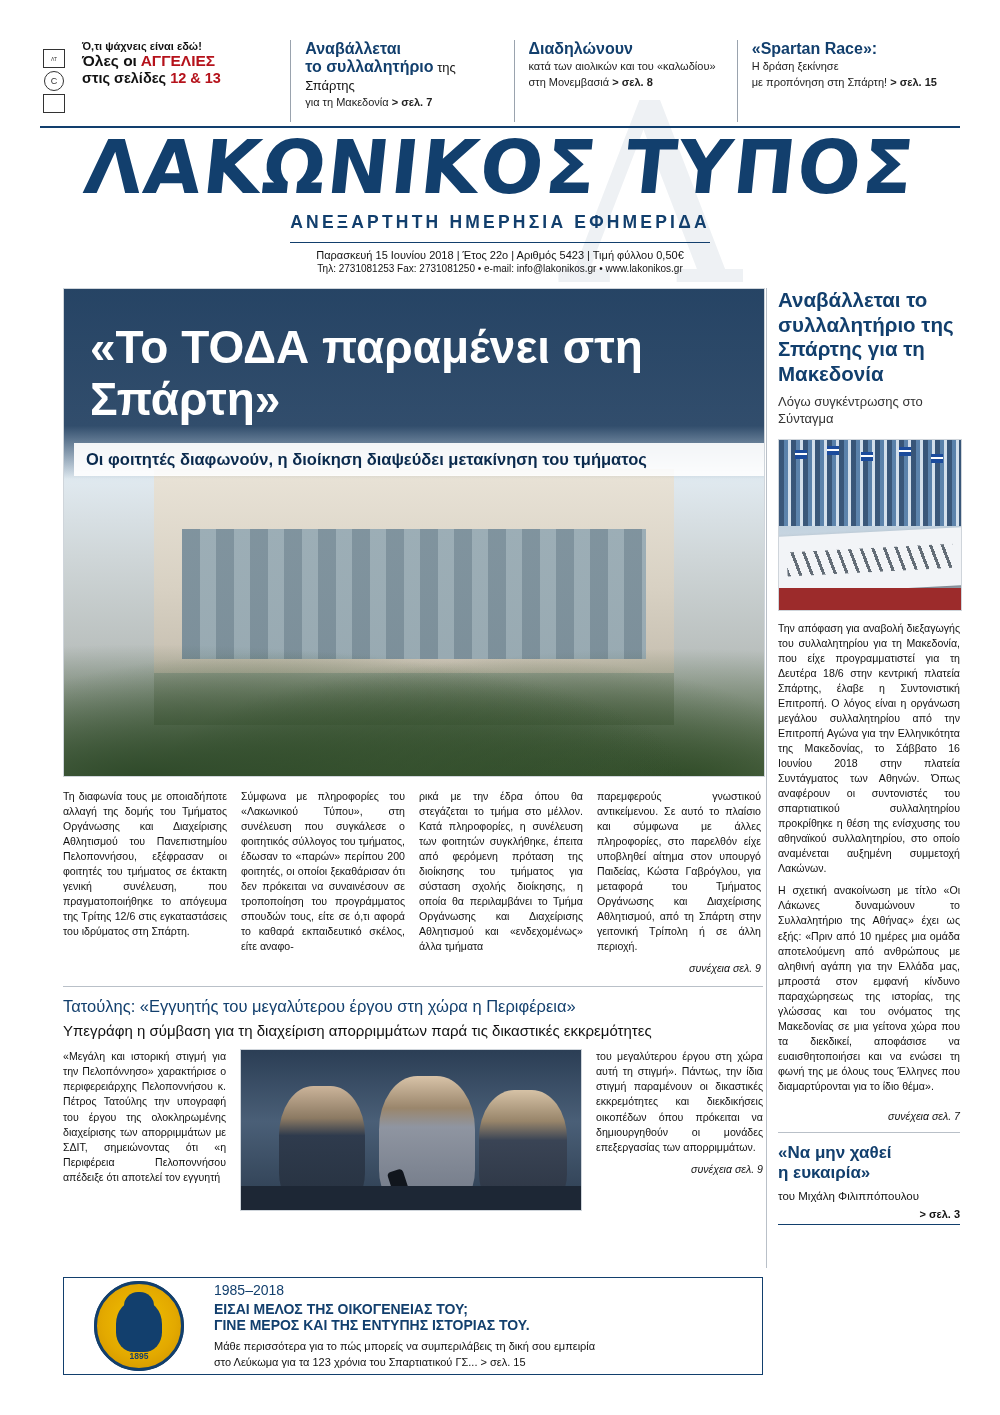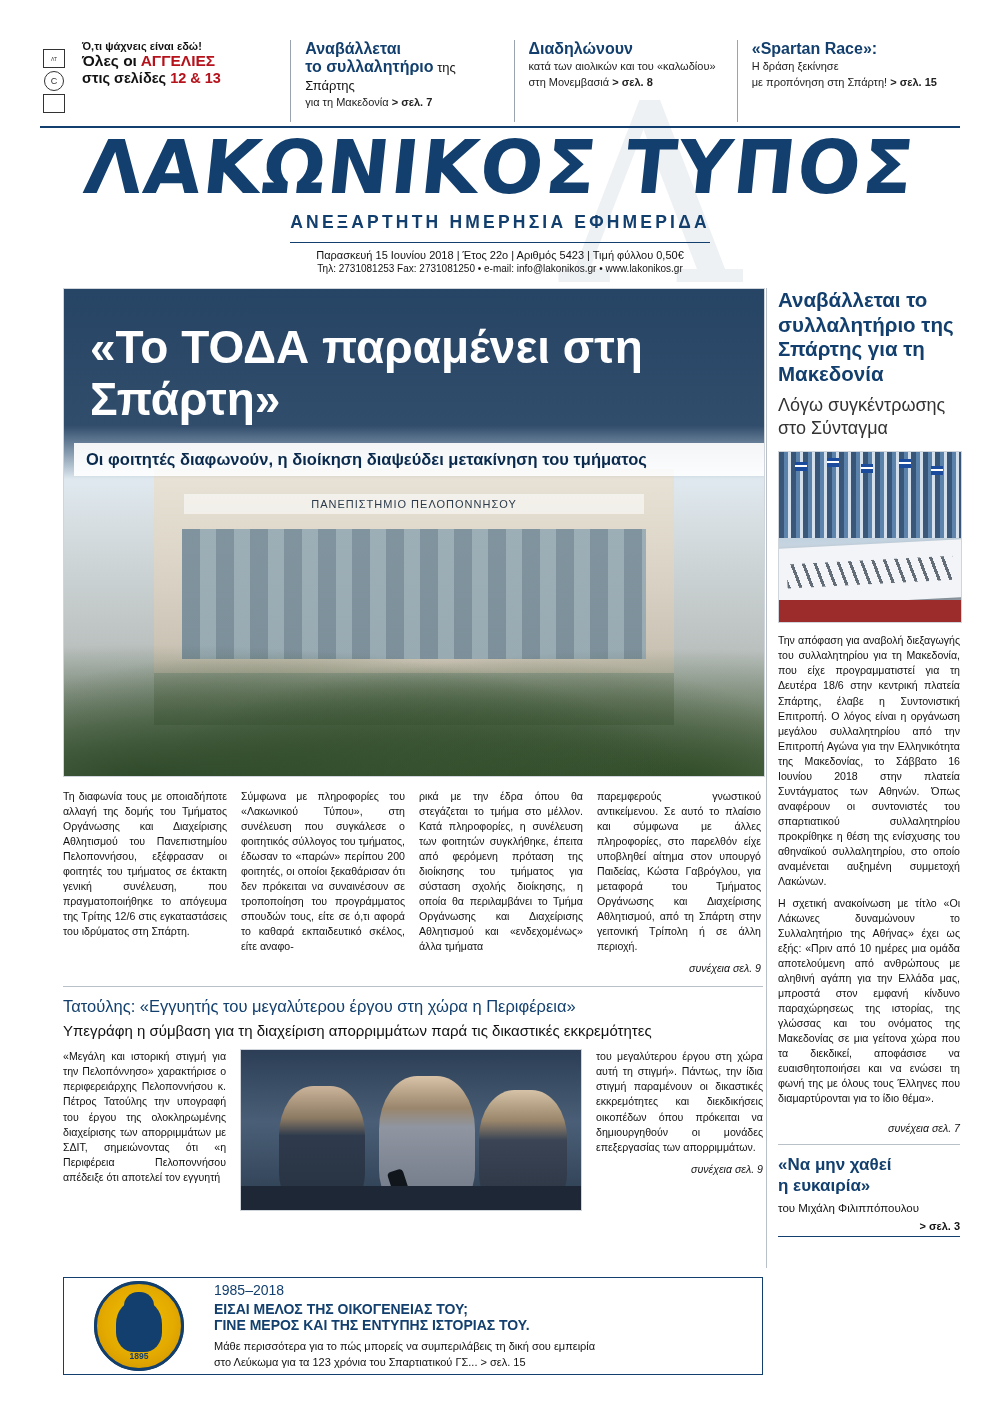--- a/index.html
+++ b/index.html
@@ -163,21 +163,21 @@
   .emblem-ring{position:absolute;inset:-3px;border-radius:50%;border:1px solid #123f6d;}
   .promo-txt{flex:1;padding-right:14px;}
   .promo-years{font-size:14px;color:#123f6d;margin:0 0 3px 0;}
   .promo-l1{font-size:14px;font-weight:bold;color:#123f6d;margin:0;}
   .promo-l2{font-size:14px;font-weight:bold;color:#123f6d;margin:0 0 6px 0;}
   .promo-l3{font-size:11px;color:#111;margin:0;line-height:1.4;}
   .promo-l4{font-size:11px;color:#111;margin:0;line-height:1.4;}
 
   
   .r-title{font-size:20.5px;font-weight:bold;color:#123f6d;line-height:1.2;margin:0;}
-  .r-sub{font-size:18px;color:#333;line-height:1.25;margin:8px 0 0 0;}
+  .r-sub{font-size:13px;color:#333;line-height:1.25;margin:8px 0 0 0;}
   .r-photo{
     margin-top:12px;width:182px;height:170px;position:relative;overflow:hidden;border:1px solid #cfd5db;
     background:linear-gradient(180deg,#9fb8cf 0%, #b9ccdd 40%, #c9d6e1 58%, #8e9aa6 100%);
   }
   .r-crowd{
     position:absolute;left:0;top:0;width:182px;height:86px;
     background:repeating-linear-gradient(90deg,#2c4a6e 0px,#2c4a6e 5px,#527ba6 5px,#527ba6 9px,#d8e3ee 9px,#d8e3ee 12px);
     opacity:.9;
   }
   .r-flag{position:absolute;width:12px;height:9px;background:linear-gradient(180deg,#1b4b9c 0 30%,#fff 30% 60%,#1b4b9c 60% 100%);}
@@ -264,21 +264,20 @@
   </div>
 
   <div class="vert-rule"></div>
 
   <div class="left-col">
 
     <div class="lead">
       <div class="lead-photo">
         <div class="lead-bldg"></div>
         <div class="lead-trees"></div>
-        <div class="lead-sign">ΠΑΝΕΠΙΣΤΗΜΙΟ ΠΕΛΟΠΟΝΝΗΣΟΥ</div>
       </div>
       <div class="lead-band"></div>
       <div class="lead-title">«Το ΤΟΔΑ παραμένει στη Σπάρτη»</div>
       <div class="lead-kicker-wrap">
         <div class="lead-kicker">Οι φοιτητές διαφωνούν, η διοίκηση διαψεύδει μετακίνηση του τμήματος</div>
       </div>
     </div>
 
     <div class="body4">
       <div class="col">

